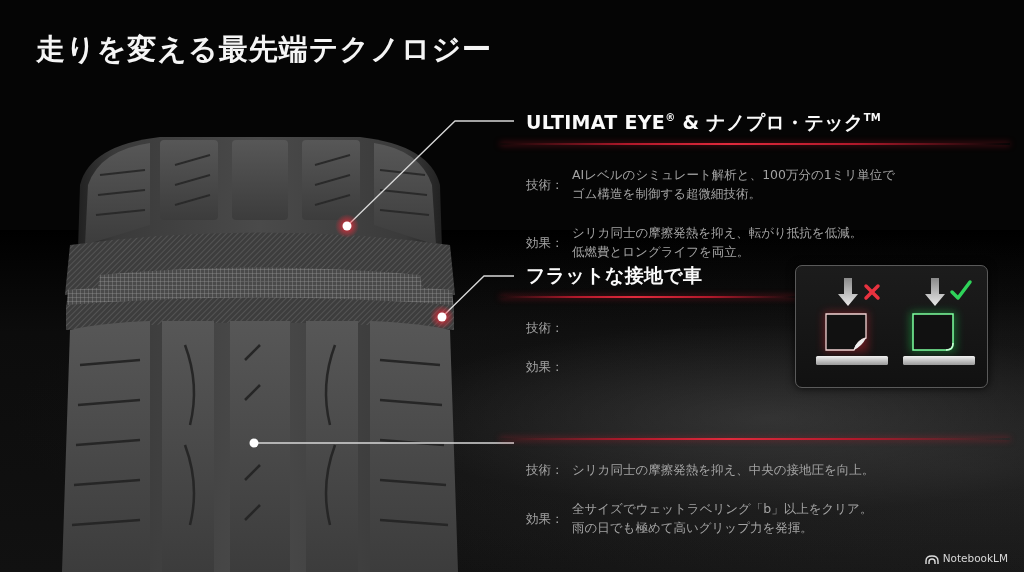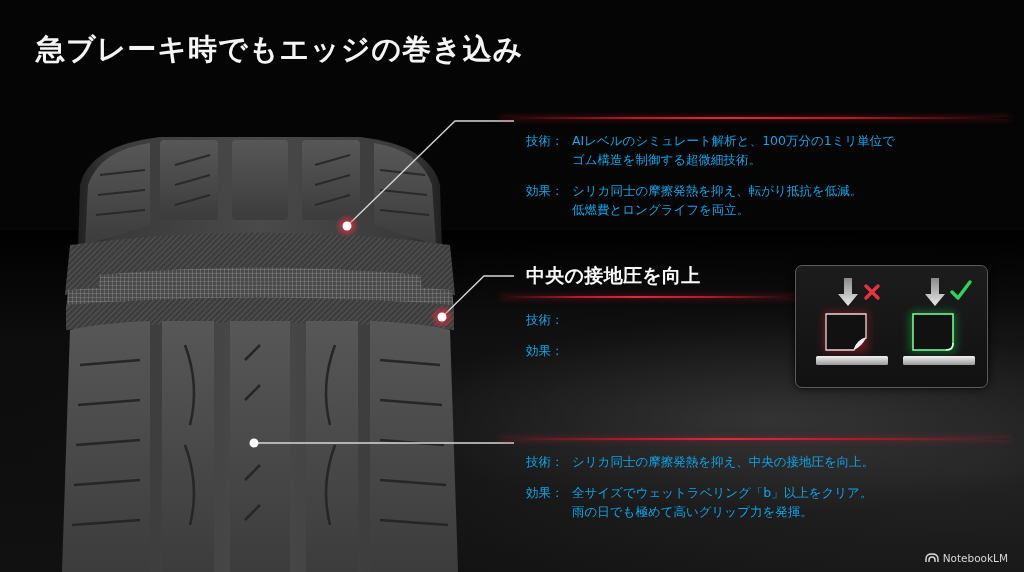--- a/index.html
+++ b/index.html
@@ -30,50 +30,50 @@
   .section { position:absolute; left:526px; width:470px; }
   .section-header {
     font-size:19px; font-weight:bold; color:#fafafa; white-space:nowrap; letter-spacing:0.3px;
   }
   .section-header sup { font-size:10px; vertical-align:8px; }
   .red-rule {
     height:2px; margin-top:7px; margin-left:-26px; width:510px;
     background:linear-gradient(90deg, rgba(120,20,20,0.1) 0%, #b0182a 25%, #e02a3c 45%, #b0182a 70%, rgba(80,10,10,0) 100%);
     box-shadow:0 0 6px rgba(220,30,50,0.6);
   }
-  .row { display:flex; font-size:12.5px; line-height:19px; color:#0ea5e9; margin-top:12px; }
+  .row { display:flex; font-size:12.5px; line-height:19px; color:#a3a3a3; margin-top:20px;align-items:center; }
   .row:first-of-type { margin-top:8px; }
   .row .lbl { width:46px; flex:none; white-space:nowrap; }
   .row .txt { flex:1; white-space:pre-line; }
 
   .s1 { top:110px; }
   .s2 { top:263px; width:260px; }
   .s2 .red-rule { width:300px; }
   .s3 { top:431px; }
 
   .diagram-box {
     position:absolute; left:795px; top:265px; width:191px; height:121px;
     border:1.5px solid #5a5a5a; border-radius:7px;
     background:linear-gradient(180deg,#1c1c1c,#111);
     box-shadow:0 0 8px rgba(0,0,0,0.8);
   }
   .diagram-box svg { width:100%; height:100%; display:block; }
 
   .brand {
     position:absolute; right:16px; bottom:8px; font-size:10.5px; color:#d8d8d8;
-    display:flex; align-items:flex-start; gap:4px;
+    display:flex; align-items:flex-end; gap:4px;
   }
   .brand-icon { width:14px; height:10px; }
 </style>
 </head>
 <body>
 
 <div class="bg-floor"></div>
 
-<h1 class="page-title" style="margin:0;">急ブレーキ時でもエッジの巻き込み</h1>
+<h1 class="page-title" style="margin:0;">走りを変える最先端テクノロジー</h1>
 
 <div class="tire">
   <svg viewBox="0 0 440 447" xmlns="http://www.w3.org/2000/svg">
     <defs>
       <linearGradient id="tireBody" x1="0" x2="1" y1="0" y2="0">
         <stop offset="0" stop-color="#1a1a1a"></stop>
         <stop offset="0.12" stop-color="#3a3a3a"></stop>
         <stop offset="0.5" stop-color="#4a4a4a"></stop>
         <stop offset="0.88" stop-color="#3a3a3a"></stop>
         <stop offset="1" stop-color="#1a1a1a"></stop>
@@ -164,35 +164,38 @@
 
   <polyline points="442,317 484,276 514,276" fill="none" stroke="#d8d8d8" stroke-width="1.3"></polyline>
   <circle cx="442" cy="317" r="12" fill="url(#glow)"></circle>
   <circle cx="442" cy="317" r="4.5" fill="#fff"></circle>
 
   <line x1="254" y1="443" x2="514" y2="443" stroke="#d8d8d8" stroke-width="1.3"></line>
   <circle cx="254" cy="443" r="4.5" fill="#fff"></circle>
 </svg>
 
 <div class="section s1">
+  <div class="section-header">
+    <span>ULTIMAT EYE</span><sup>®</sup><span> &amp; ナノプロ・テック</span><sup>TM</sup>
+  </div>
   <div class="red-rule"></div>
   <div class="row">
     <span class="lbl">技術：</span>
     <span class="txt">AIレベルのシミュレート解析と、100万分の1ミリ単位で
 ゴム構造を制御する超微細技術。</span>
   </div>
   <div class="row">
     <span class="lbl">効果：</span>
     <span class="txt">シリカ同士の摩擦発熱を抑え、転がり抵抗を低減。
 低燃費とロングライフを両立。</span>
   </div>
 </div>
 
 <div class="section s2">
-  <div class="section-header">中央の接地圧を向上</div>
+  <div class="section-header">フラットな接地で車</div>
   <div class="red-rule"></div>
   <div class="row">
     <span class="lbl">技術：</span>
   </div>
   <div class="row">
     <span class="lbl">効果：</span>
   </div>
 </div>
 
 <div class="diagram-box">

